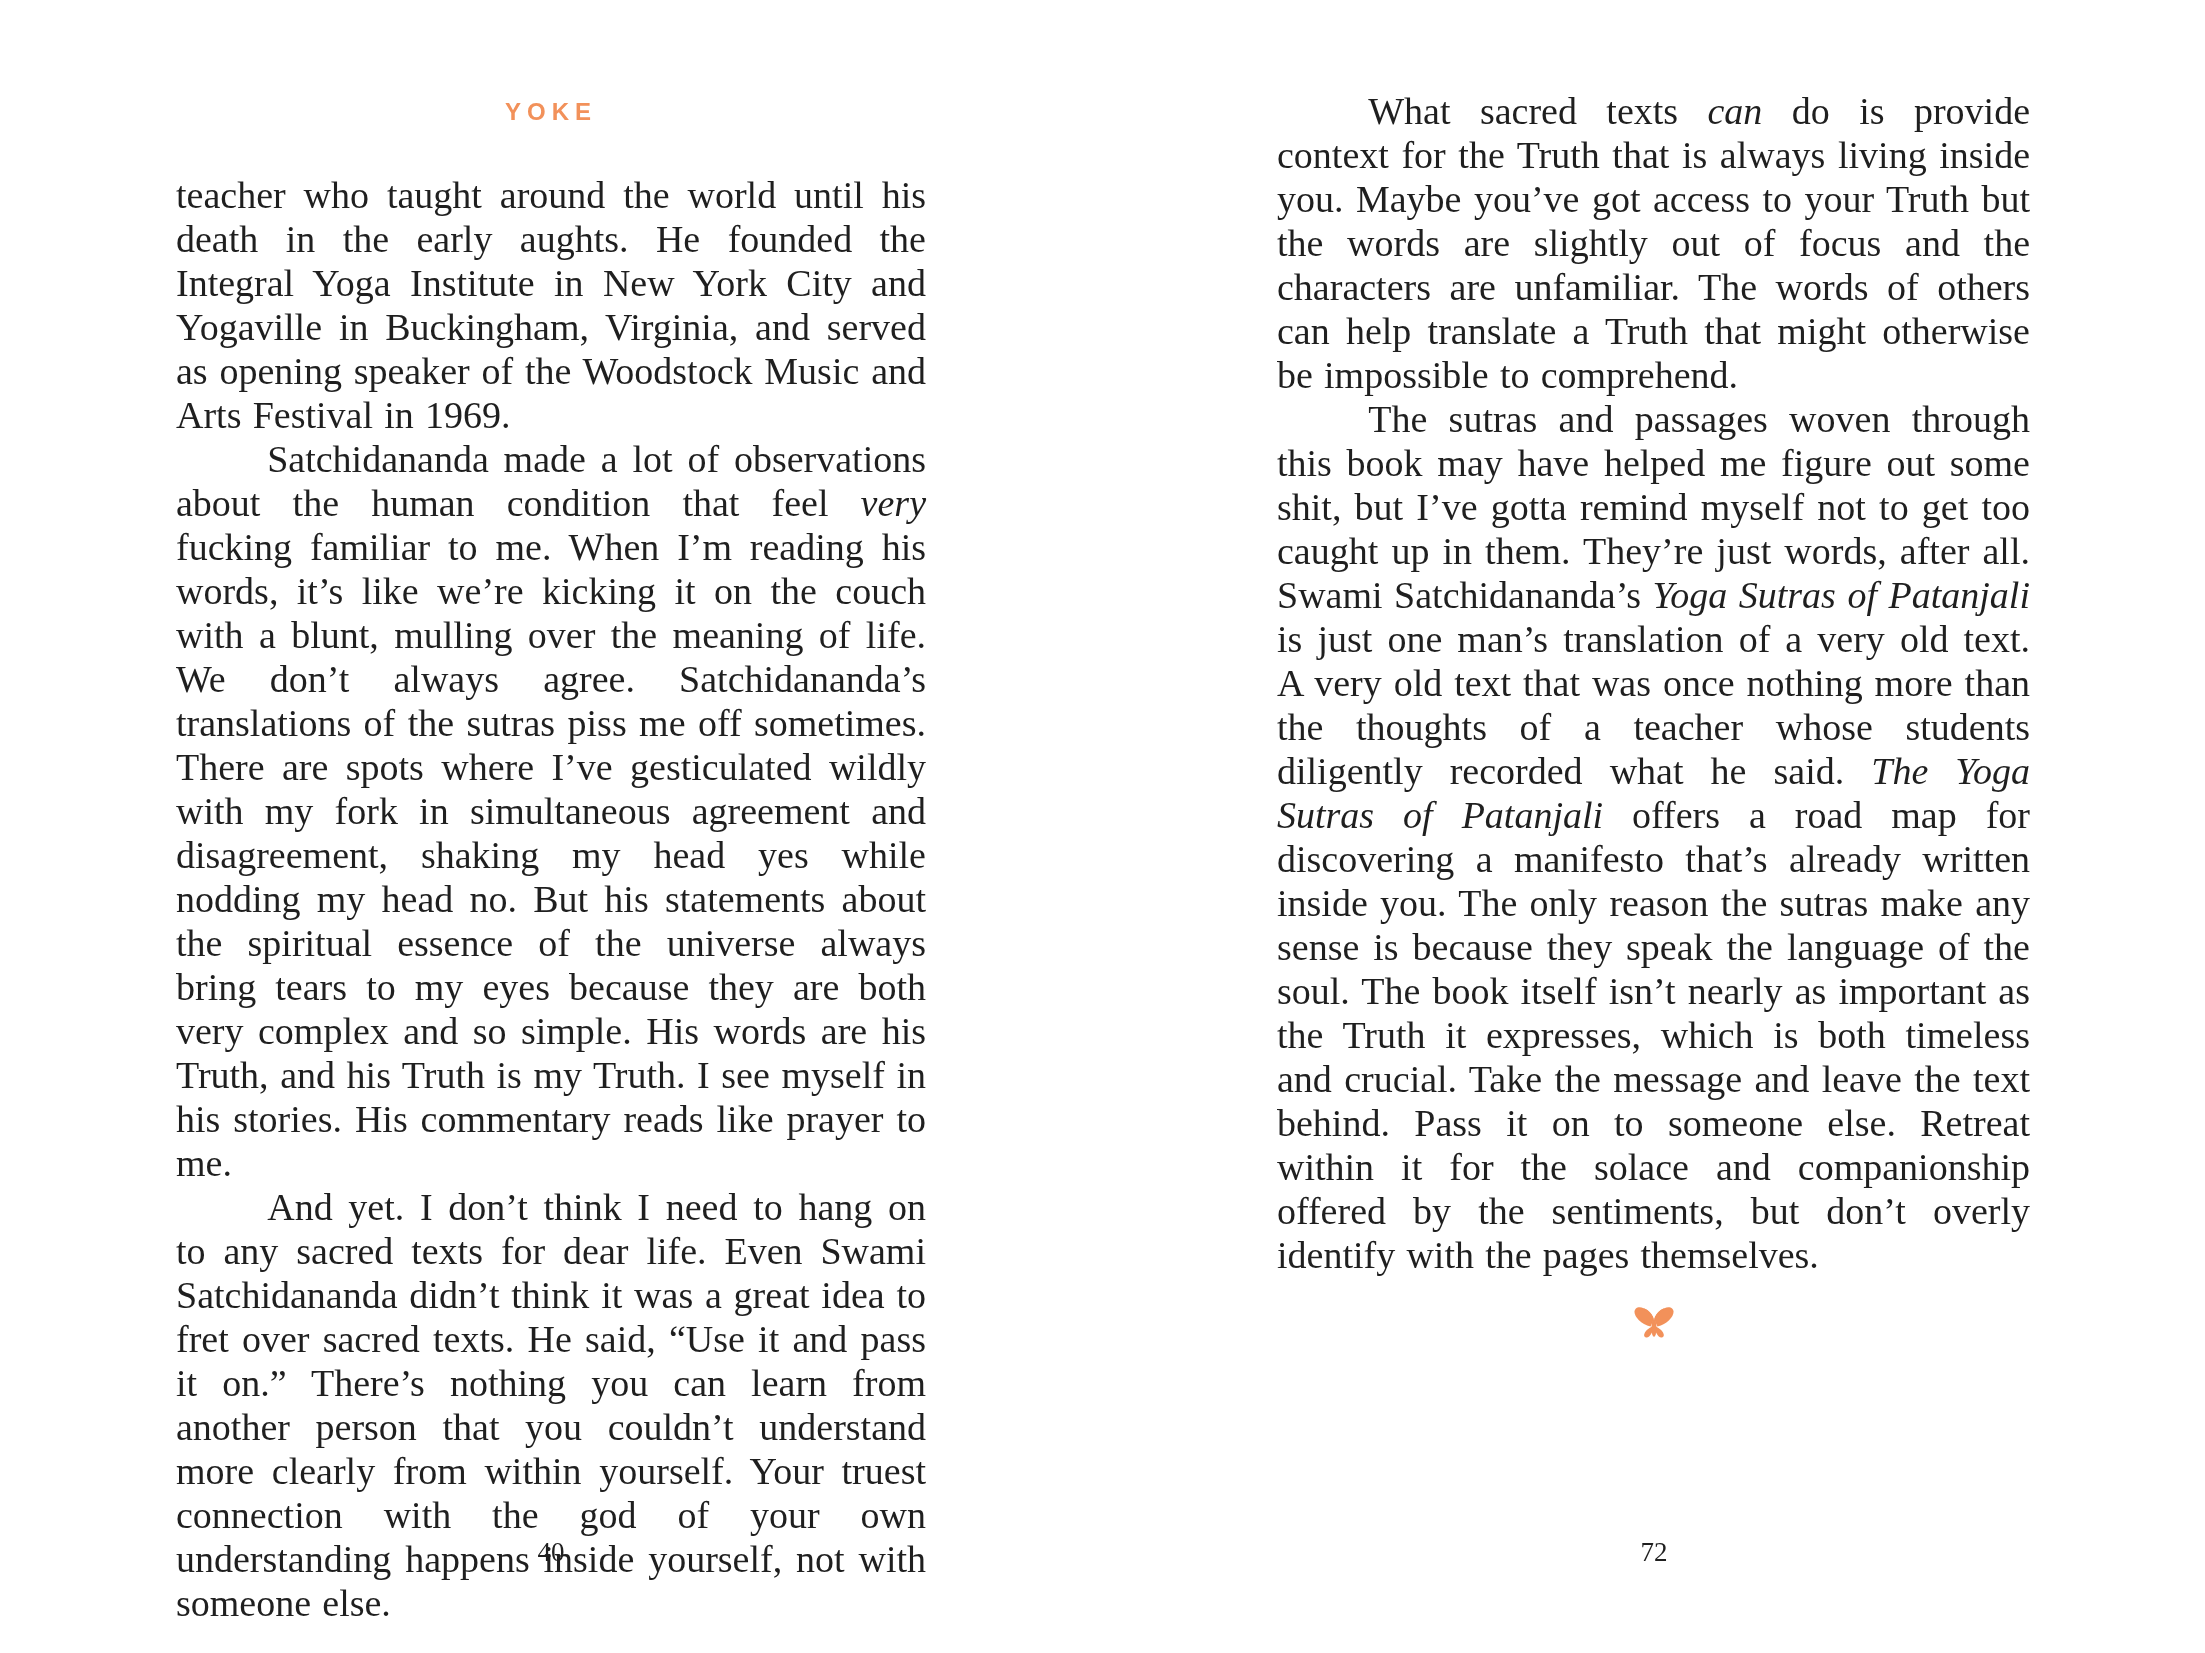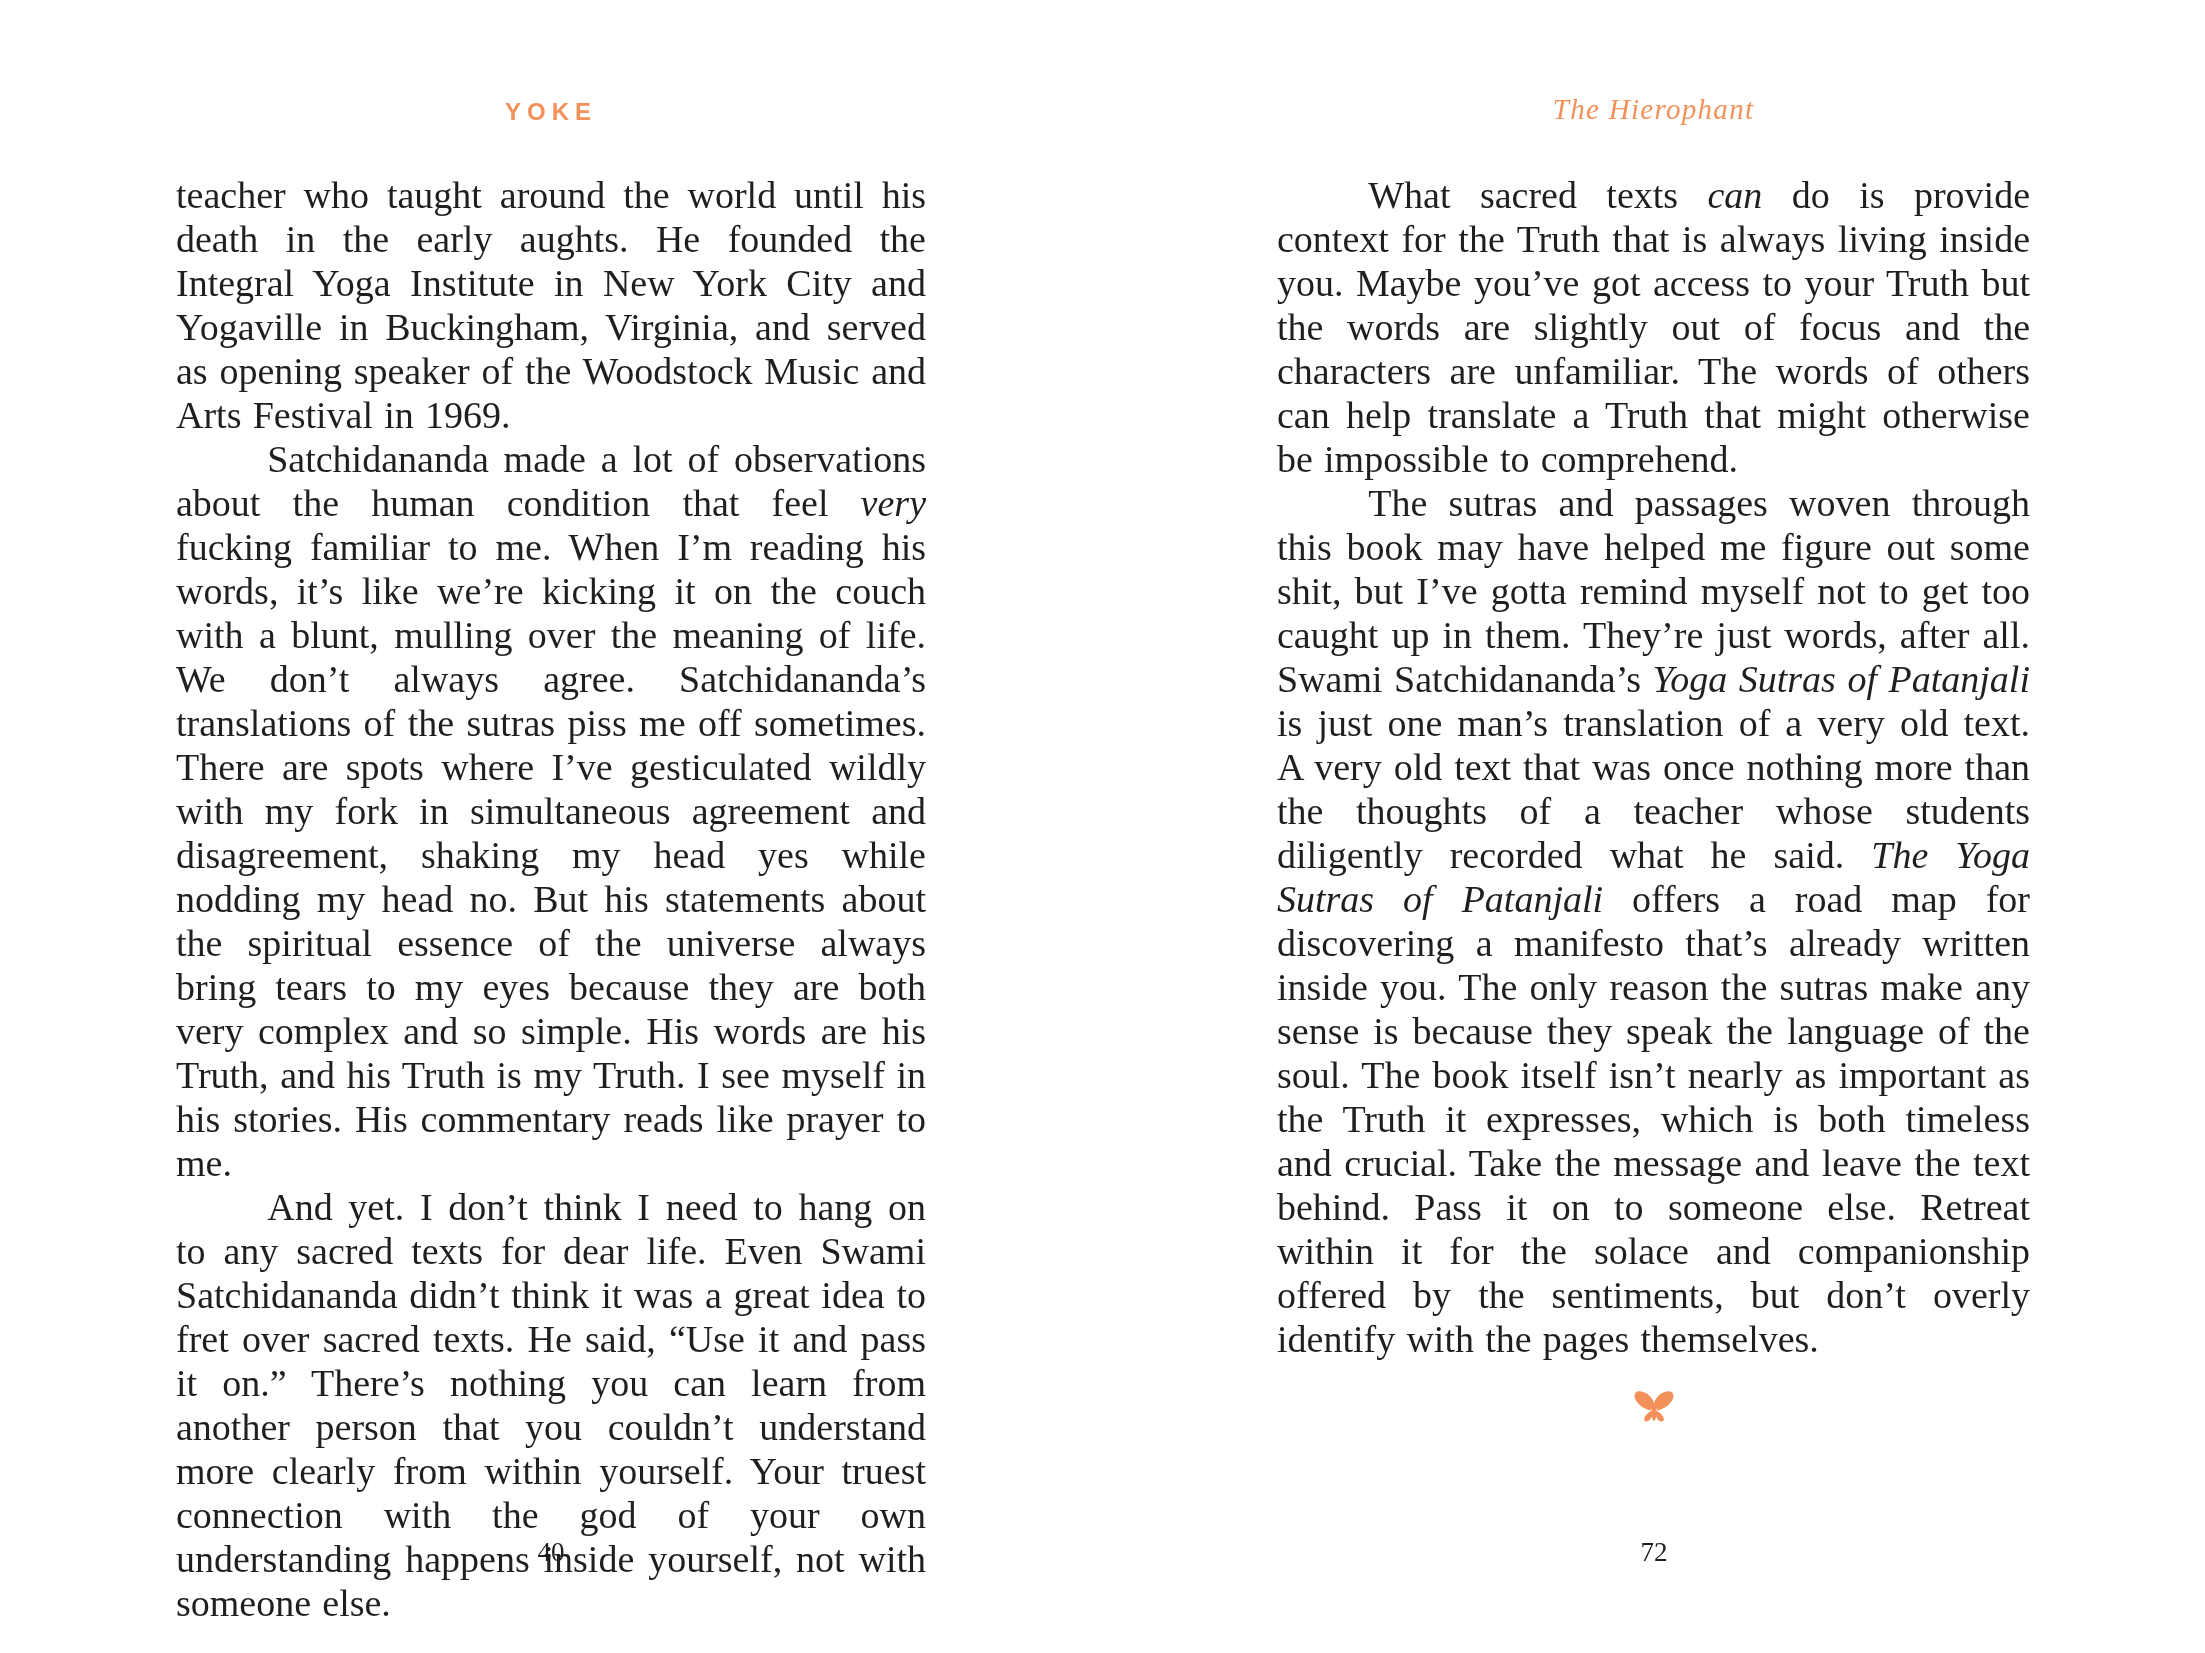--- a/index.html
+++ b/index.html
@@ -95,23 +95,20 @@
       <span class="head-left">YOKE</span>
     </div>
     <div class="body-text">
         <p class="body-para"><span>teacher who taught around the world until his death in the early aughts. He founded the Integral Yoga Institute in New York City and Yogaville in Buckingham, Virginia, and served as opening speaker of the Woodstock Music and Arts Festival in 1969.</span></p>
         <p class="body-para indent"><span>Satchidananda made a lot of observations about the human condition that feel </span><em>very</em><span> fucking familiar to me. When I’m reading his words, it’s like we’re kicking it on the couch with a blunt, mulling over the meaning of life. We don’t always agree. Satchidananda’s translations of the sutras piss me off sometimes. There are spots where I’ve gesticulated wildly with my fork in simultaneous agreement and disagreement, shaking my head yes while nodding my head no. But his statements about the spiritual essence of the universe always bring tears to my eyes because they are both very complex and so simple. His words are his Truth, and his Truth is my Truth. I see myself in his stories. His commentary reads like prayer to me.</span></p>
         <p class="body-para indent"><span>And yet. I don’t think I need to hang on to any sacred texts for dear life. Even Swami Satchidananda didn’t think it was a great idea to fret over sacred texts. He said, “Use it and pass it on.” There’s nothing you can learn from another person that you couldn’t understand more clearly from within yourself. Your truest connection with the god of your own understanding happens inside yourself, not with someone else.</span></p>
       </div>
   </div>
 
   <div class="page page-right">
-    <div class="running-head">
-      <span class="head-right">The Hierophant</span>
-    </div>
     <div class="body-text">
         <p class="body-para indent"><span>What sacred texts </span><em>can</em><span> do is provide context for the Truth that is always living inside you. Maybe you’ve got access to your Truth but the words are slightly out of focus and the characters are unfamiliar. The words of others can help translate a Truth that might otherwise be impossible to comprehend.</span></p>
         <p class="body-para indent"><span>The sutras and passages woven through this book may have helped me figure out some shit, but I’ve gotta remind myself not to get too caught up in them. They’re just words, after all. Swami Satchidananda’s </span><em>Yoga Sutras of Patanjali</em><span> is just one man’s translation of a very old text. A very old text that was once nothing more than the thoughts of a teacher whose students diligently recorded what he said. </span><em>The Yoga Sutras of Patanjali</em><span> offers a road map for discovering a manifesto that’s already written inside you. The only reason the sutras make any sense is because they speak the language of the soul. The book itself isn’t nearly as important as the Truth it expresses, which is both timeless and crucial. Take the message and leave the text behind. Pass it on to someone else. Retreat within it for the solace and companionship offered by the sentiments, but don’t overly identify with the pages themselves.</span></p>
       </div>
     <div class="ornament">
       <svg width="46" height="36" viewBox="0 0 54 42" xmlns="http://www.w3.org/2000/svg">
         <g fill="#f2915a">
           <path d="M27 15 C23 5 11 -2 5.5 3 C0.5 8 9 21 23 24 Z"></path>
           <path d="M27 15 C31 5 43 -2 48.5 3 C53.5 8 45 21 31 24 Z"></path>
           <path d="M25 24 C17 27 12.5 35.5 17.5 36.8 C22 38 25.8 29.5 26.6 25.2 Z"></path>

